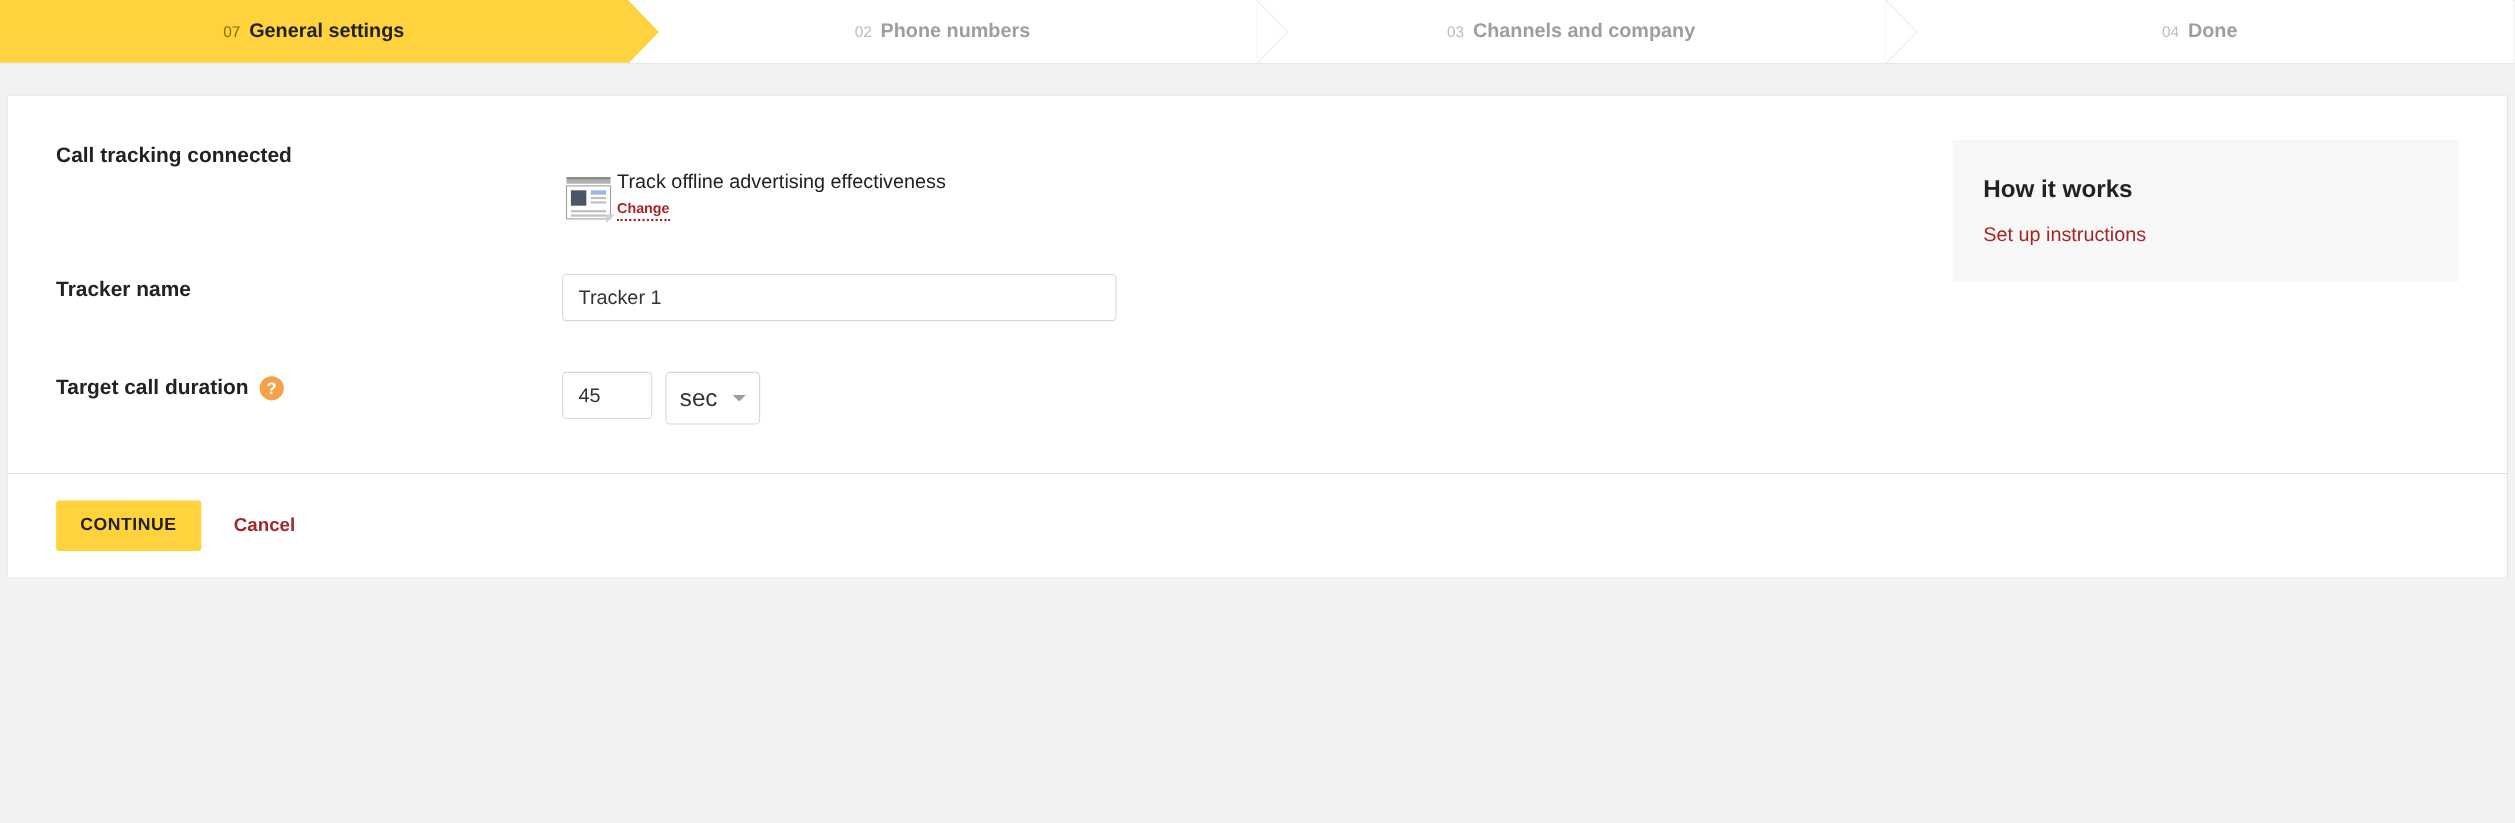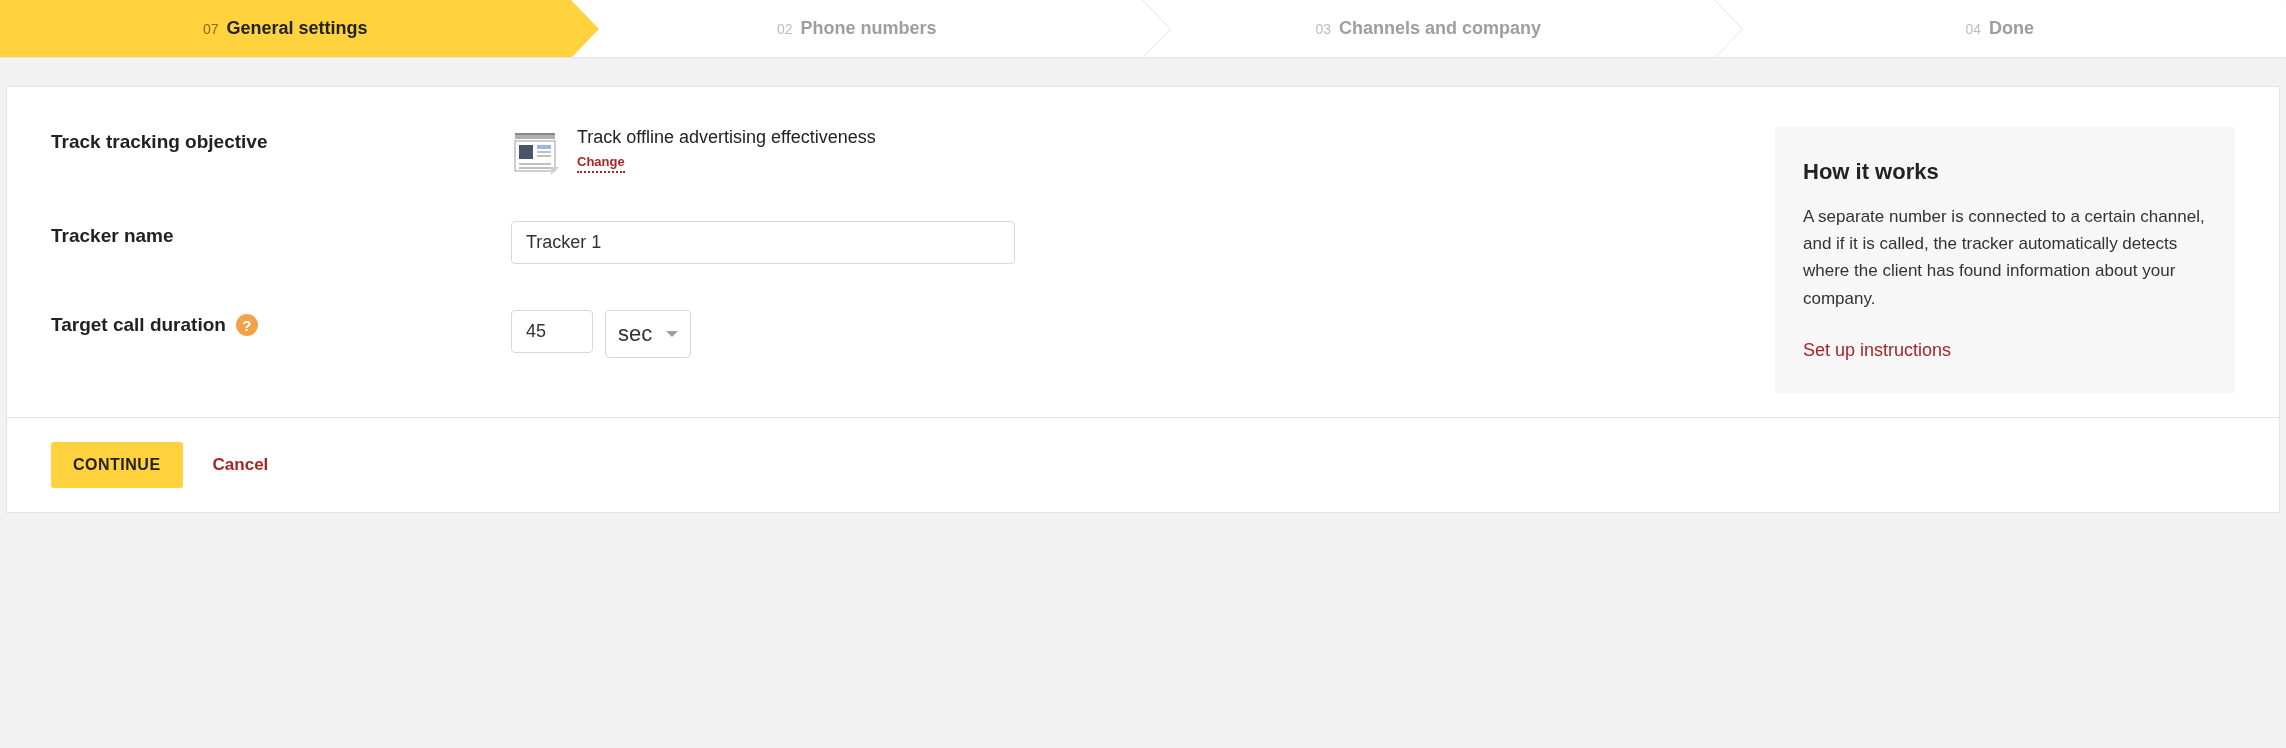--- a/index.html
+++ b/index.html
@@ -104,21 +104,22 @@
       gap: 10px;
     }
     .field-col {
       display: flex;
       align-items: flex-start;
       gap: 12px;
     }
     .objective-wrap {
       display: flex;
       align-items: flex-start;
-      gap: 18px;
+      gap: 2px;
+      margin-top: 28px;
     }
     .objective-icon {
       width: 48px;
       height: 48px;
       display: inline-block;
     }
     .objective-text {
       display: flex;
       flex-direction: column;
       gap: 6px;
@@ -256,21 +257,21 @@
   <div class="step inactive">
     <span class="num">04</span>
     <span>Done</span>
   </div>
 </div>
 
 <div class="panel">
   <div class="form-area">
 
     <div class="row">
-      <div class="label-col">Track tracking objective</div>
+      <div class="label-col">Call tracking connected</div>
       <div class="field-col">
         <div class="objective-wrap">
           <span class="objective-icon">
             <svg viewBox="0 0 48 48" width="48" height="48">
               <rect x="4" y="6" width="40" height="6" fill="#b0b0b0"></rect>
               <rect x="4" y="6" width="40" height="2" fill="#888"></rect>
               <rect x="4" y="14" width="40" height="30" fill="#fff" stroke="#9e9e9e" stroke-width="1"></rect>
               <rect x="8" y="18" width="14" height="14" fill="#4a5568"></rect>
               <rect x="26" y="18" width="14" height="4" fill="#9fb7e6"></rect>
               <rect x="26" y="24" width="14" height="2" fill="#c0c0c0"></rect>
@@ -306,21 +307,20 @@
           <span>sec</span>
           <span class="chev"></span>
         </div>
       </div>
     </div>
 
   </div>
 
   <div class="sidebar">
     <h3>How it works</h3>
-    <p>A separate number is connected to a certain channel, and if it is called, the tracker automatically detects where the client has found information about your company.</p>
     <a>Set up instructions</a>
   </div>
 </div>
 
 <div class="action-bar">
   <button class="btn-continue">CONTINUE</button>
   <button class="btn-cancel">Cancel</button>
 </div>
 
 </body></html>

